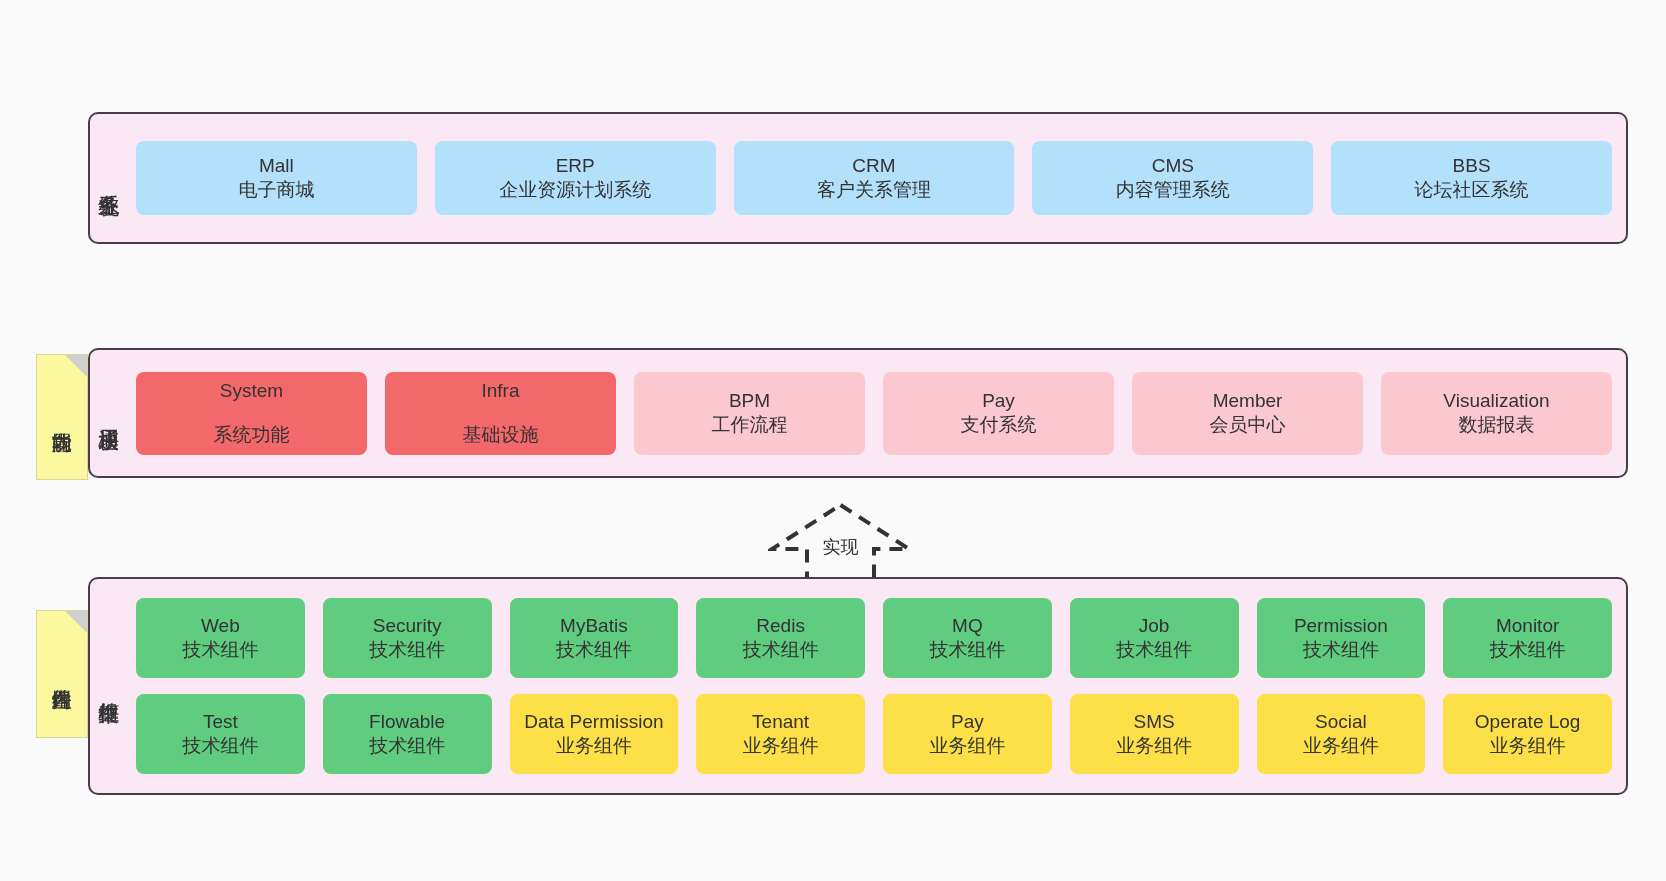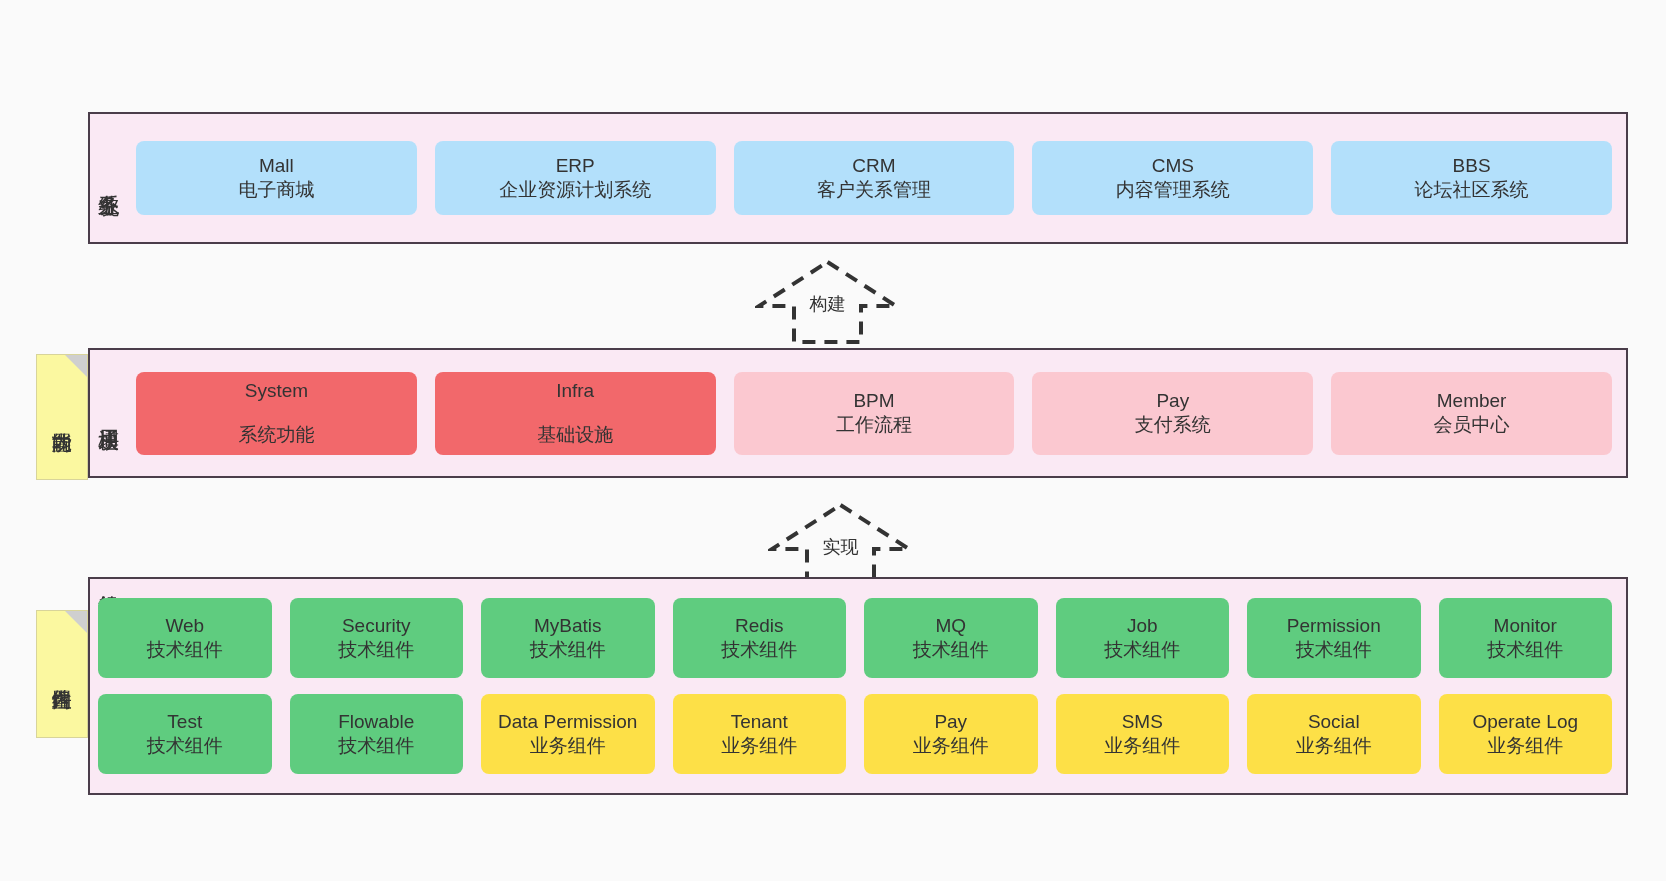--- a/index.html
+++ b/index.html
@@ -11,21 +11,21 @@
     overflow:hidden;
     position:relative;
   }
   #stage{position:absolute;left:0;top:0;width:1666px;height:881px;}
 
   
   .layer{
     position:absolute;
     background:#fae9f4;
     border:2px solid #4a3d4a;
-    border-radius:0;
+    border-radius:10px;
     box-sizing:border-box;
     display:flex;
     align-items:stretch;
   }
   .layer-title{
     flex:0 0 auto;
     width:38px;
     display:flex;
     align-items:center;
     justify-content:center;
@@ -76,21 +76,21 @@
   
   .c-blue{background:#b3e0fb;}
   .c-red{background:#f2686b;gap:19px;}
   .c-pink{background:#fbc8d0;}
   .c-green{background:#5fcc7f;}
   .c-lgreen{background:#fde047;}
 
   
   #layer-business{left:88px;top:112px;width:1540px;height:132px;}
   #layer-modules  {left:88px;top:348px;width:1540px;height:130px;}
-  #layer-framework{left:88px;top:577px;width:1540px;height:218px;flex-direction:column;}
+  #layer-framework{left:88px;top:577px;width:1540px;height:218px;}
 
   
   .note{
     position:absolute;
     background:#fbf8a0;
     border:1px solid #d8d49a;
     box-sizing:border-box;
     display:flex;
     align-items:center;
     justify-content:center;
@@ -155,26 +155,20 @@
           <span class="l2">内容管理系统</span>
         </div>
         <div class="cell h-biz c-blue">
           <span class="l1">BBS</span>
           <span class="l2">论坛社区系统</span>
         </div>
       </div>
     </div>
   </div>
 
-  <div class="arrow" id="arrow-build">
-    <svg width="145" height="86" viewBox="0 0 145 86">
-      <path d="M 72.5 4 L 141 48 L 106 48 L 106 84 L 39 84 L 39 48 L 4 48 Z" fill="none" stroke="#333333" stroke-width="4" stroke-dasharray="13,9" stroke-linejoin="miter"></path>
-    </svg>
-    <div class="alabel">构建</div>
-  </div>
 
   <div class="layer" id="layer-modules">
     <div class="layer-title">通用模块</div>
     <div class="layer-body">
       <div class="row">
         <div class="cell h-mod c-red">
           <span class="l1">System</span>
           <span class="l2">系统功能</span>
         </div>
         <div class="cell h-mod c-red">
@@ -185,20 +179,24 @@
           <span class="l1">BPM</span>
           <span class="l2">工作流程</span>
         </div>
         <div class="cell h-mod c-pink">
           <span class="l1">Pay</span>
           <span class="l2">支付系统</span>
         </div>
         <div class="cell h-mod c-pink">
           <span class="l1">Member</span>
           <span class="l2">会员中心</span>
+        </div>
+        <div class="cell h-mod c-pink">
+          <span class="l1">Visualization</span>
+          <span class="l2">数据报表</span>
         </div>
       </div>
     </div>
   </div>
 
   <div class="arrow" id="arrow-impl">
     <svg width="145" height="86" viewBox="0 0 145 86">
       <path d="M 72.5 4 L 141 48 L 106 48 L 106 84 L 39 84 L 39 48 L 4 48 Z" fill="none" stroke="#333333" stroke-width="4" stroke-dasharray="13,9" stroke-linejoin="miter"></path>
     </svg>
     <div class="alabel">实现</div>

